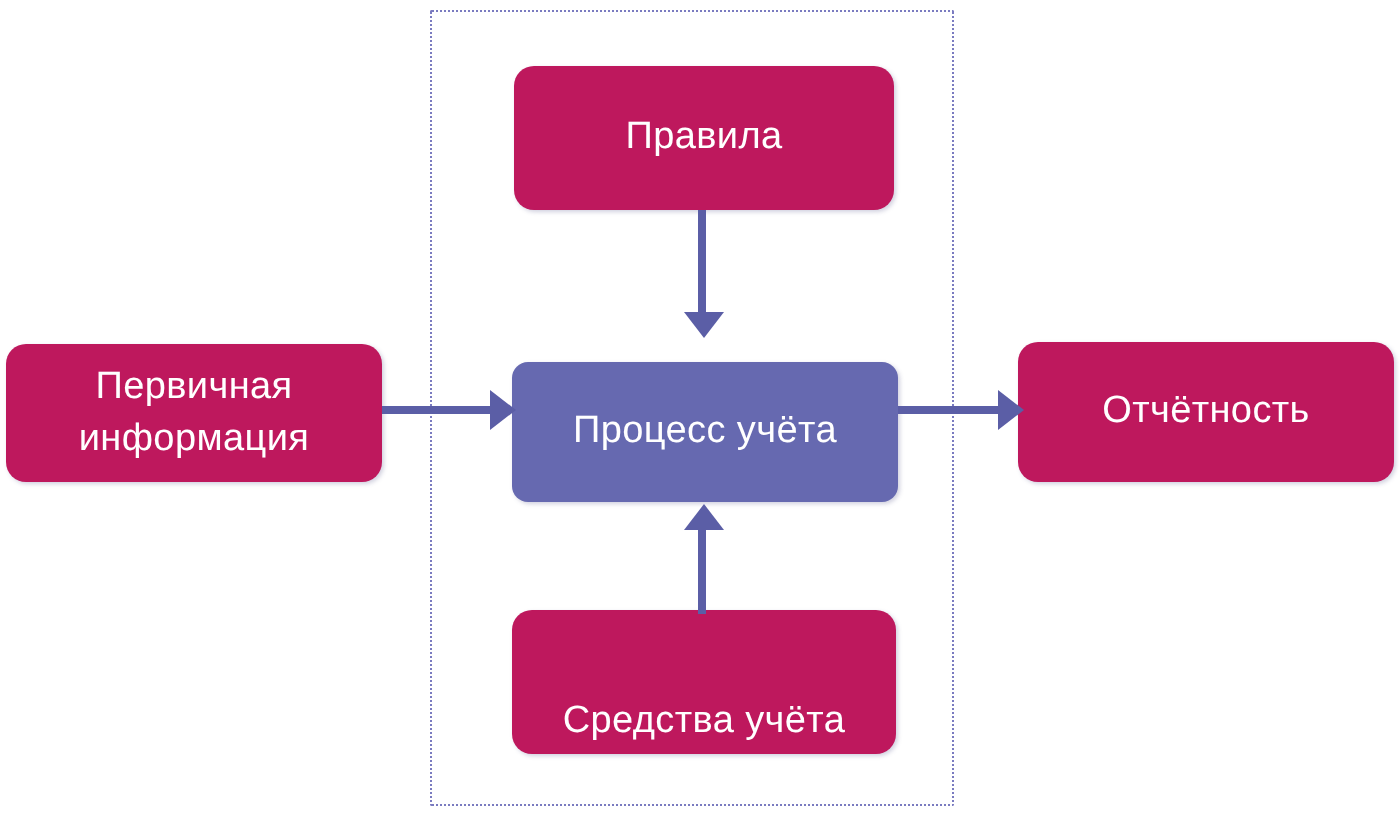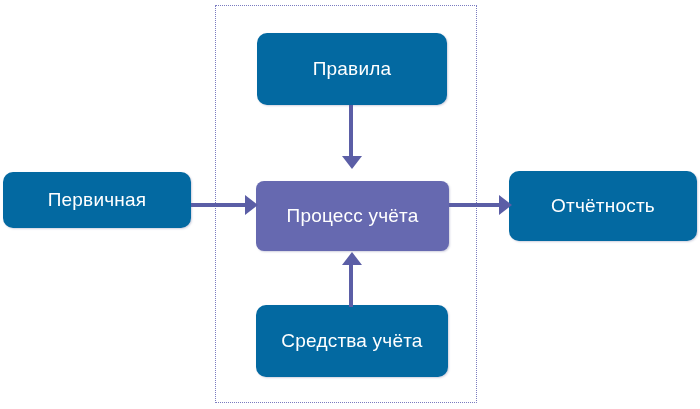--- a/index.html
+++ b/index.html
@@ -39,27 +39,27 @@
     align-items: center;
     justify-content: center;
     text-align: center;
     color: #ffffff;
     font-size: 19px;
     line-height: 1.32;
     letter-spacing: 0.2px;
     padding: 4px 8px;
     box-shadow: 1px 1px 2px rgba(90,90,140,0.28);
   }
-  .node.light { background: #0369a1; }
+  .node.light { background: #be185d; }
   .node.dark  { background: #6669B0; border-radius: 8px; }
 
   #node-rules   { left: 257px; top: 33px;  width: 190px; height: 72px; }
   #node-process { left: 256px; top: 170px; width: 193px; height: 70px; margin-top: 11px; }
-  #node-means   { left: 256px; top: 305px; width: 192px; height: 72px; }
-  #node-input   { left: 3px;   top: 172px; width: 188px; height: 56px; }
+  #node-means   { left: 256px; top: 305px; width: 192px; height: 72px; align-items: flex-end; }
+  #node-input   { left: 3px;   top: 172px; width: 188px; height: 69px; }
   #node-output  { left: 509px; top: 171px; width: 188px; height: 70px; text-align: center; }
 
   
   .conn-line {
     position: absolute;
     background: #5B5EA6;
   }
   .conn-head {
     position: absolute;
     width: 0;
@@ -114,20 +114,21 @@
     <span>Процесс учёта</span>
   </div>
 
   <div class="node light" id="node-means">
     <span>Средства учёта</span>
   </div>
 
   <div class="node light" id="node-input">
     <span>
       <span class="line-break">Первичная</span>
+      <span class="line-break">информация</span>
     </span>
   </div>
 
   <div class="node light" id="node-output">
     <span>Отчётность</span>
   </div>
 
   <div class="conn-line" id="arrow-rules-shaft"></div>
   <div class="conn-head head-down" id="arrow-rules-head"></div>
 

